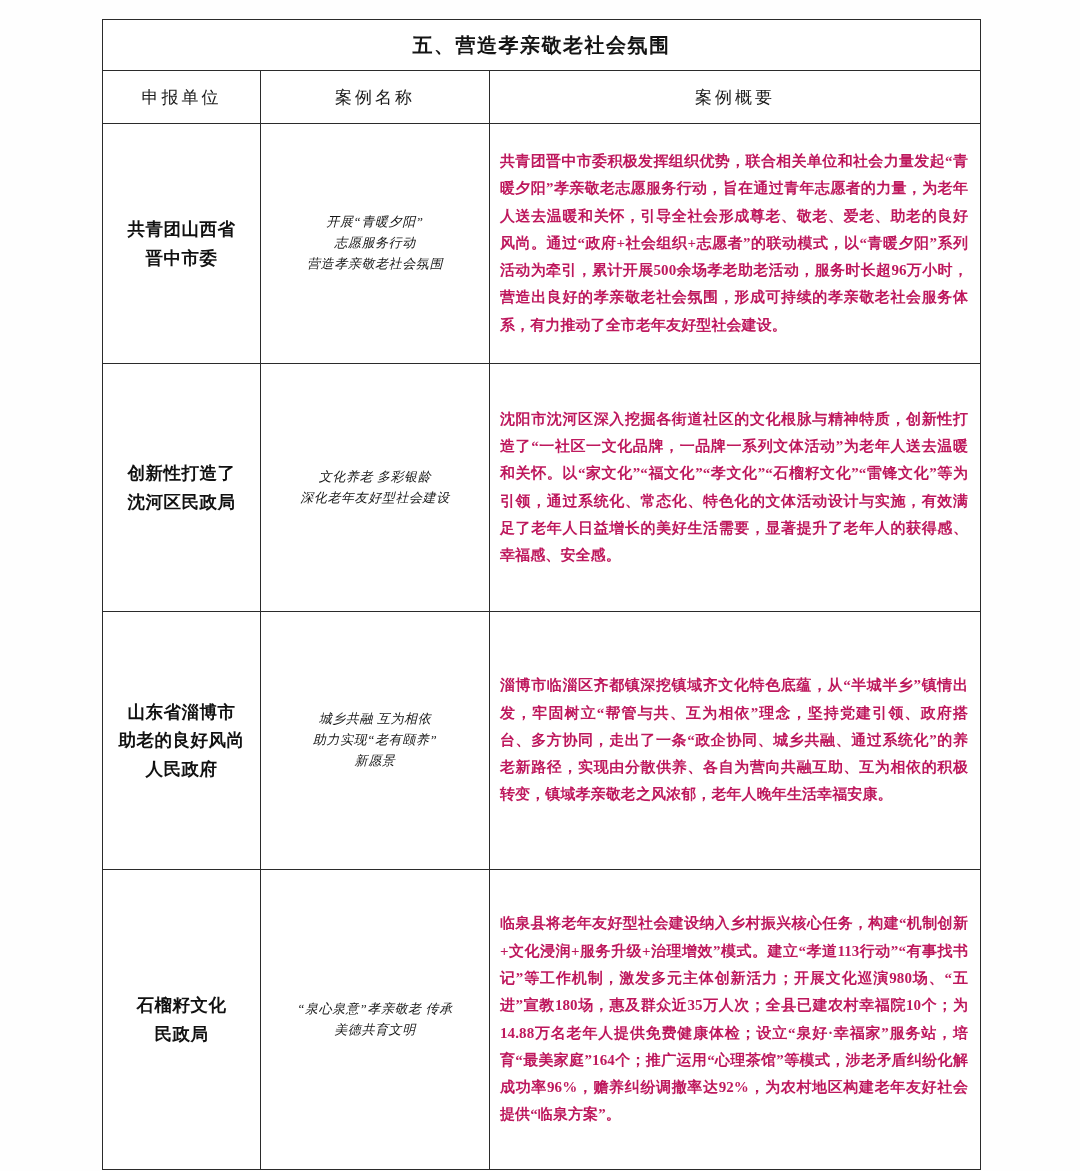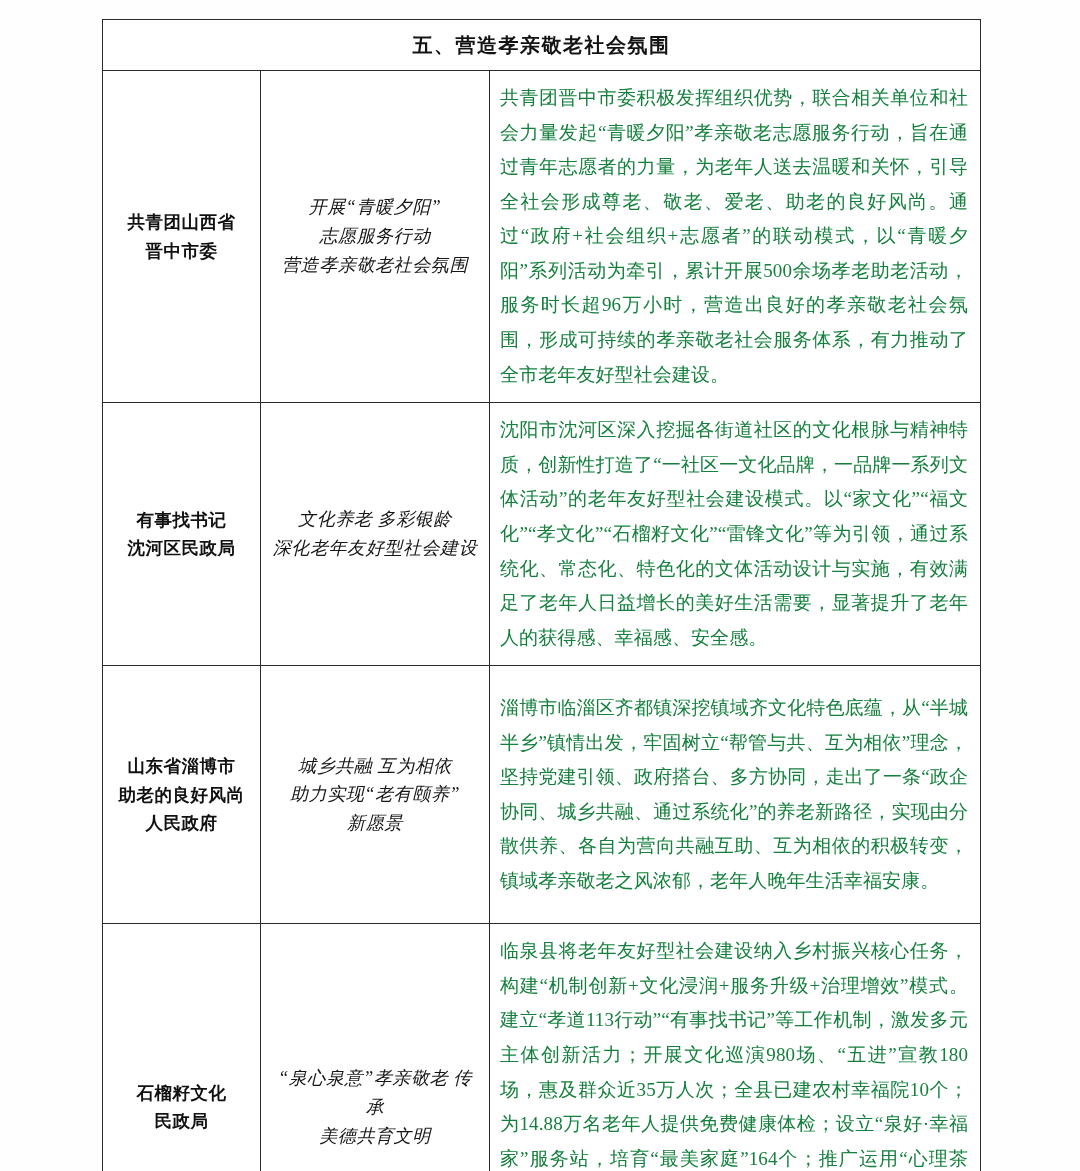--- a/index.html
+++ b/index.html
@@ -80,40 +80,41 @@
     color: #111111;
     white-space: pre-line;
     font-family: "Liberation Sans", "DejaVu Sans", sans-serif;
   }
   td.name-cell {
     text-align: center;
     vertical-align: middle;
     padding: 6px 10px;
   }
   .name-text {
-    font-size: 18px;
+    font-size: 13px;
     line-height: 1.6;
     letter-spacing: 0.6px;
     color: #161616;
     white-space: pre-line;
     font-family: "Liberation Serif", "DejaVu Serif", serif;
     font-style: italic;
   }
   td.brief-cell {
     vertical-align: middle;
     padding: 10px 12px 10px 10px;
   }
   .brief-text {
-    font-size: 19px;
+    font-size: 15px;
     line-height: 1.82;
-    color: #15803d;
+    color: #be185d;
     text-align: justify;
     text-justify: inter-ideograph;
     letter-spacing: 0.1px;
     font-family: "Liberation Serif", "DejaVu Serif", serif;
+    font-weight: bold;
   }
   
   .row-1 { height: 240px; }
   .row-2 { height: 248px; }
   .row-3 { height: 258px; }
   .row-4 { height: 300px; }
 </style>
 </head>
 <body>
 
@@ -123,47 +124,58 @@
       <col class="col-unit">
       <col class="col-name">
       <col class="col-brief">
     </colgroup>
     <tbody>
       <tr>
         <td class="title-cell" colspan="3">
           <span class="title-text">五、营造孝亲敬老社会氛围</span>
         </td>
       </tr>
+      <tr>
+        <td class="head-cell">
+          <span class="head-text">申报单位</span>
+        </td>
+        <td class="head-cell">
+          <span class="head-text">案例名称</span>
+        </td>
+        <td class="head-cell">
+          <span class="head-text">案例概要</span>
+        </td>
+      </tr>
 
       <tr class="row-1">
         <td class="unit-cell">
           <div class="unit-text">共青团山西省
 晋中市委</div>
         </td>
         <td class="name-cell">
           <div class="name-text">开展“青暖夕阳”
 志愿服务行动
 营造孝亲敬老社会氛围</div>
         </td>
         <td class="brief-cell">
           <div class="brief-text">共青团晋中市委积极发挥组织优势，联合相关单位和社会力量发起“青暖夕阳”孝亲敬老志愿服务行动，旨在通过青年志愿者的力量，为老年人送去温暖和关怀，引导全社会形成尊老、敬老、爱老、助老的良好风尚。通过“政府+社会组织+志愿者”的联动模式，以“青暖夕阳”系列活动为牵引，累计开展500余场孝老助老活动，服务时长超96万小时，营造出良好的孝亲敬老社会氛围，形成可持续的孝亲敬老社会服务体系，有力推动了全市老年友好型社会建设。</div>
         </td>
       </tr>
 
       <tr class="row-2">
         <td class="unit-cell">
-          <div class="unit-text">有事找书记
+          <div class="unit-text">创新性打造了
 沈河区民政局</div>
         </td>
         <td class="name-cell">
           <div class="name-text">文化养老  多彩银龄
 深化老年友好型社会建设</div>
         </td>
         <td class="brief-cell">
-          <div class="brief-text">沈阳市沈河区深入挖掘各街道社区的文化根脉与精神特质，创新性打造了“一社区一文化品牌，一品牌一系列文体活动”的老年友好型社会建设模式。以“家文化”“福文化”“孝文化”“石榴籽文化”“雷锋文化”等为引领，通过系统化、常态化、特色化的文体活动设计与实施，有效满足了老年人日益增长的美好生活需要，显著提升了老年人的获得感、幸福感、安全感。</div>
+          <div class="brief-text">沈阳市沈河区深入挖掘各街道社区的文化根脉与精神特质，创新性打造了“一社区一文化品牌，一品牌一系列文体活动”为老年人送去温暖和关怀。以“家文化”“福文化”“孝文化”“石榴籽文化”“雷锋文化”等为引领，通过系统化、常态化、特色化的文体活动设计与实施，有效满足了老年人日益增长的美好生活需要，显著提升了老年人的获得感、幸福感、安全感。</div>
         </td>
       </tr>
 
       <tr class="row-3">
         <td class="unit-cell">
           <div class="unit-text">山东省淄博市
 助老的良好风尚
 人民政府</div>
         </td>
         <td class="name-cell">

